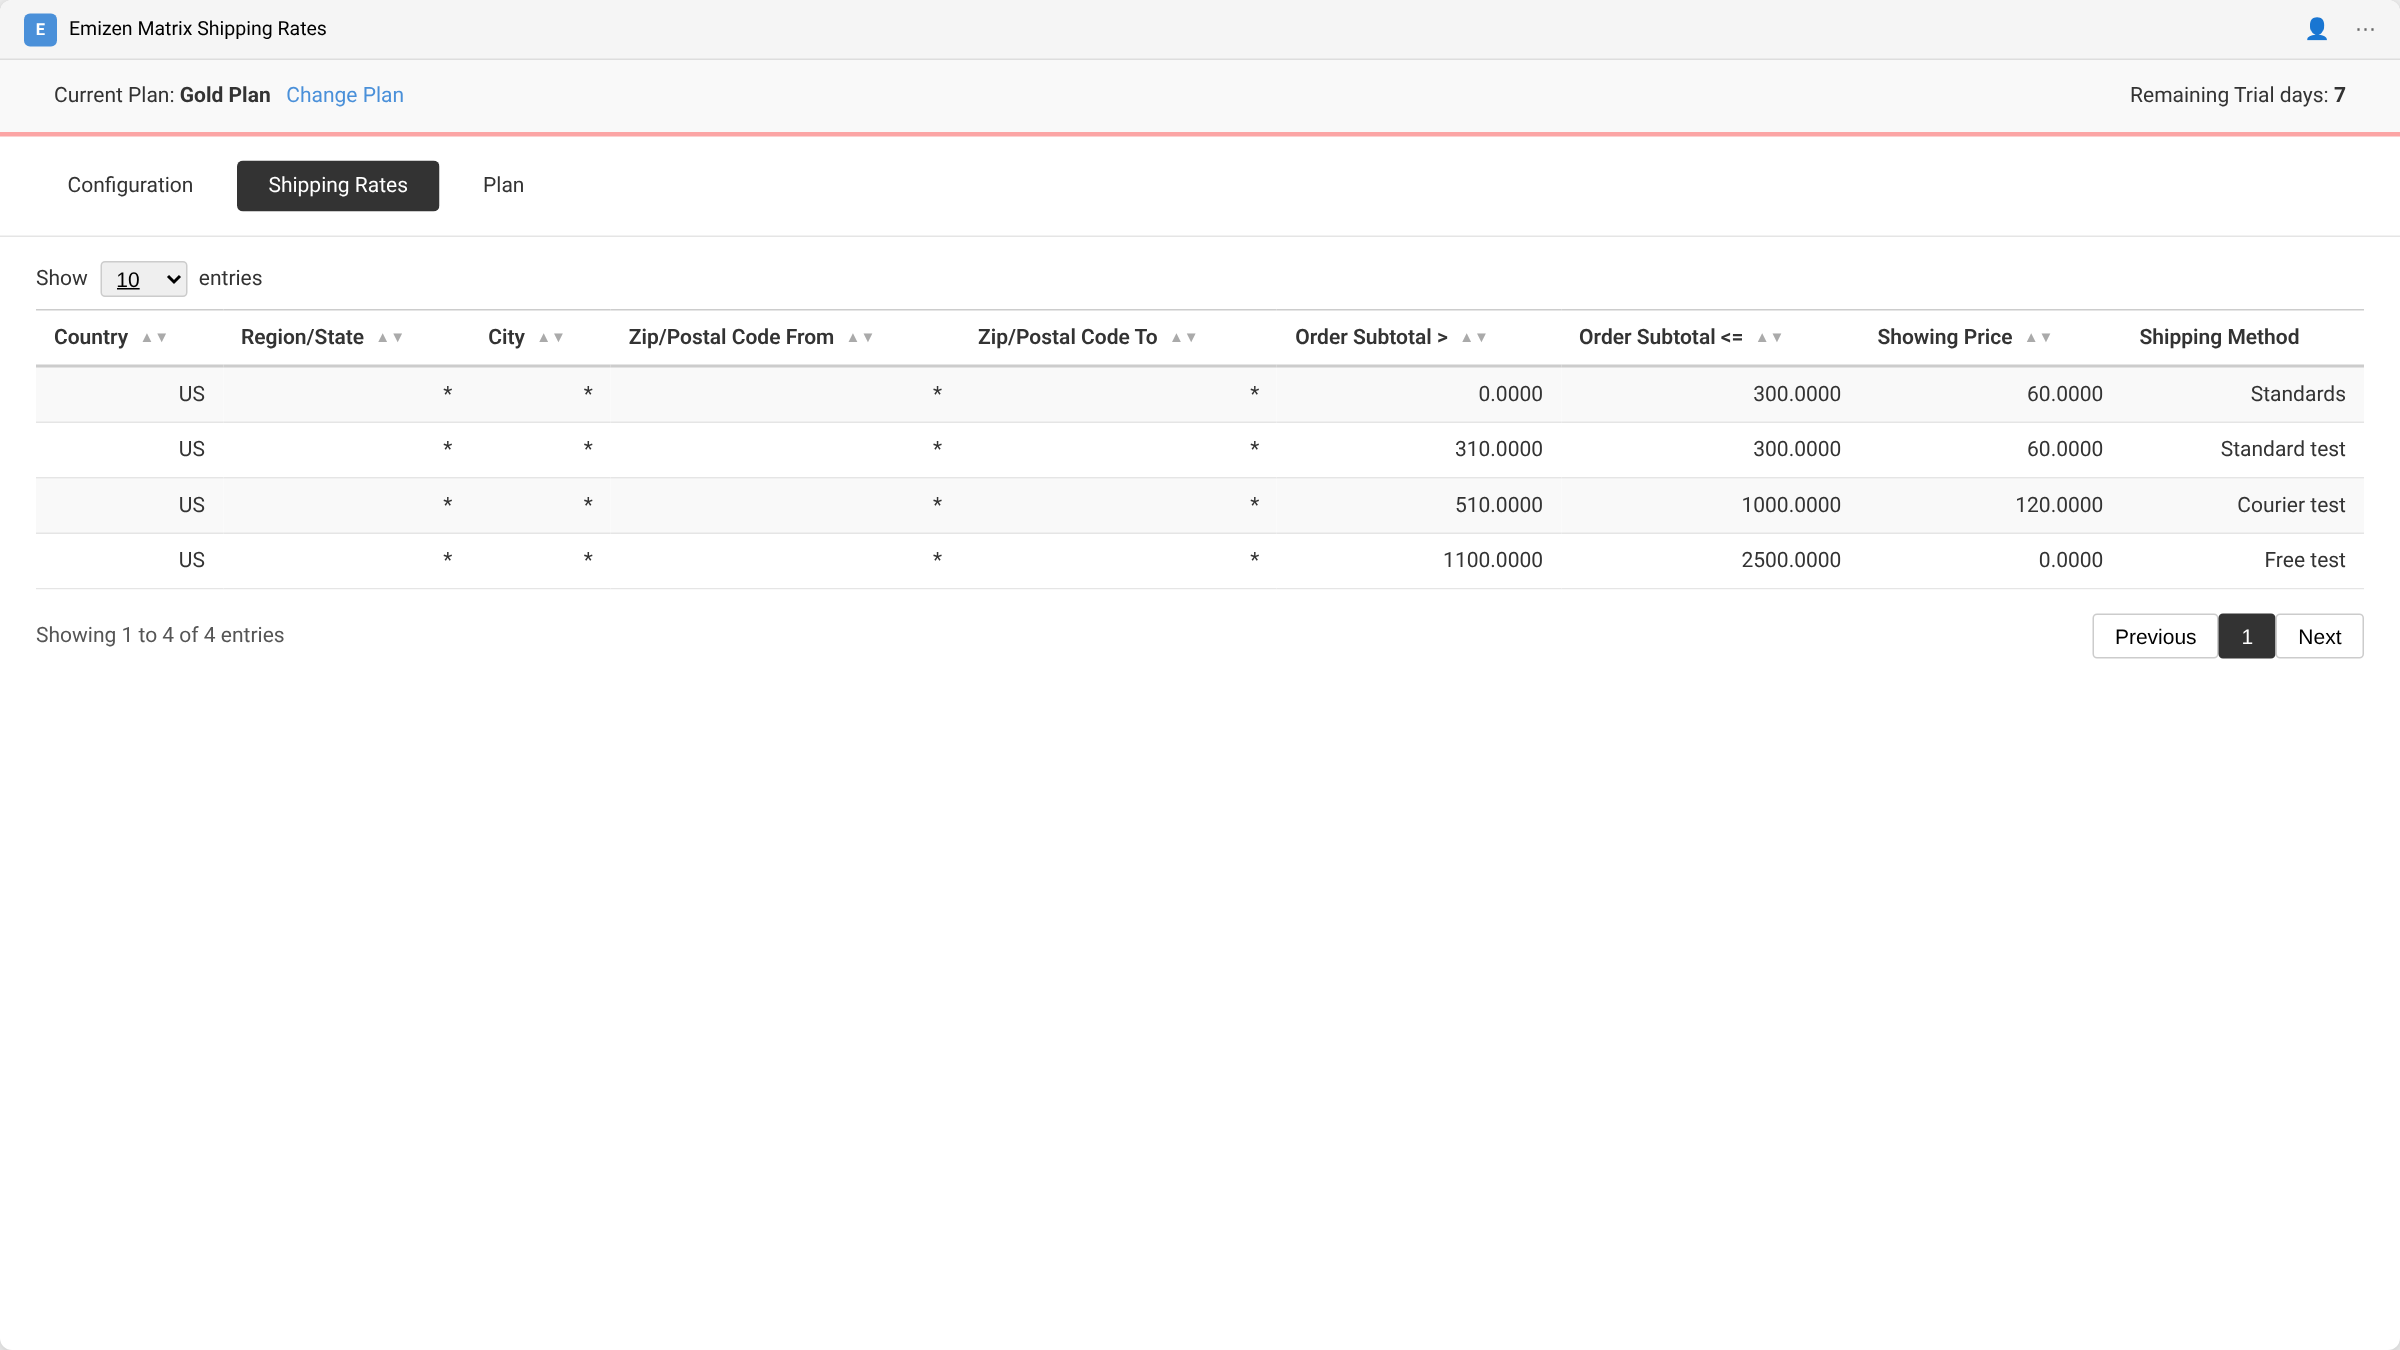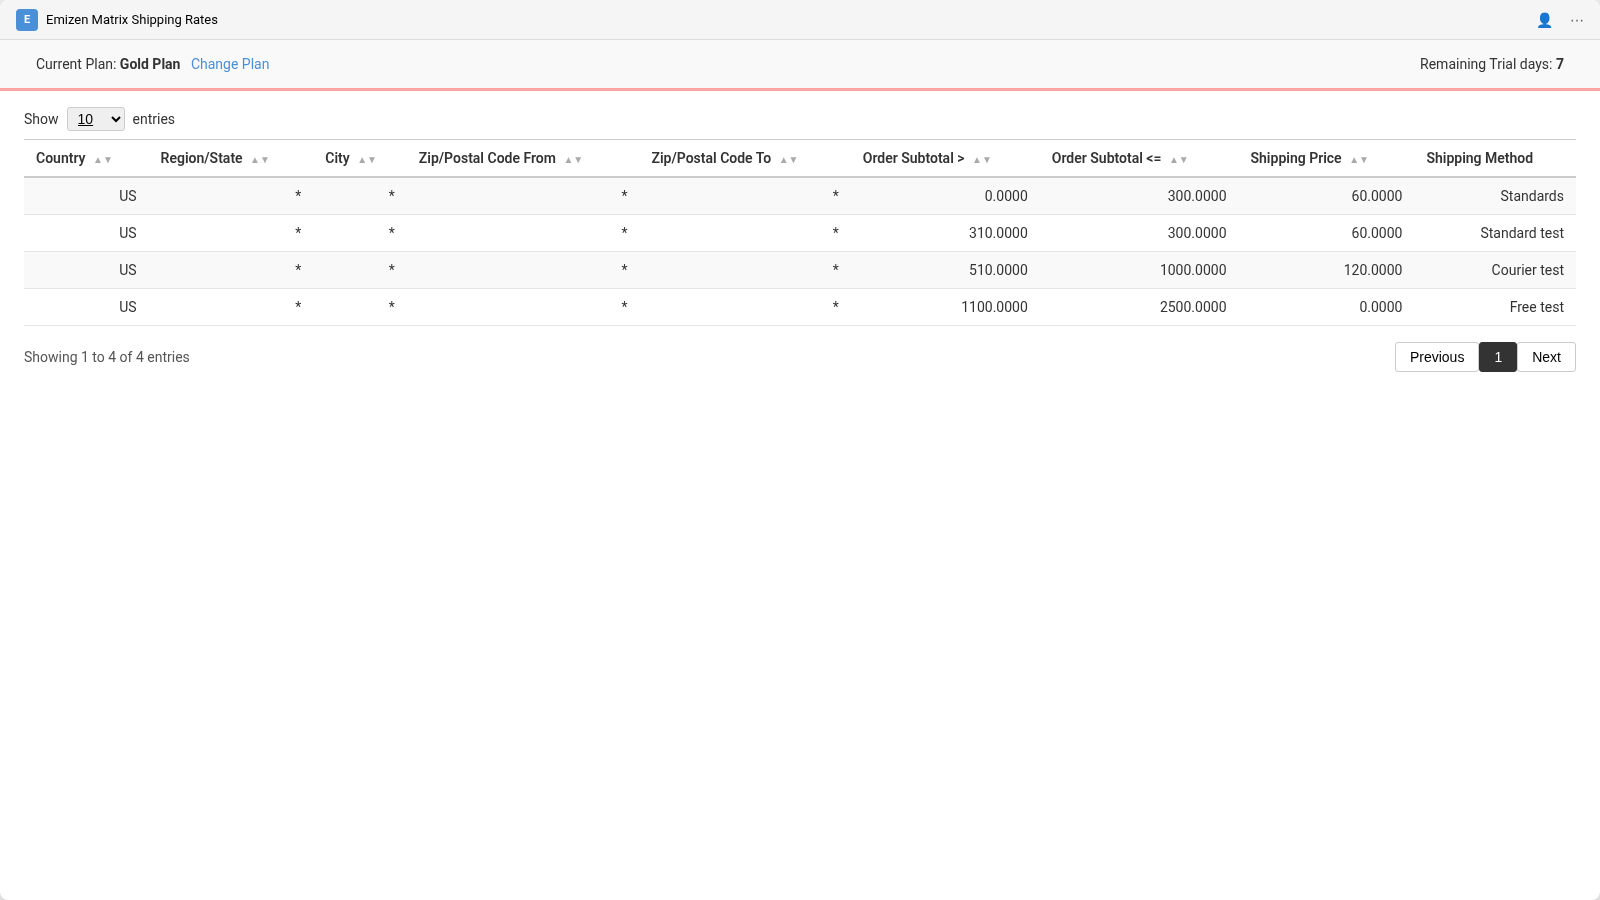--- a/index.html
+++ b/index.html
@@ -230,20 +230,25 @@
         <strong>Gold Plan</strong>
         &nbsp;
         <a class="change-plan">Change Plan</a>
       </div>
       <div class="plan-bar-right">
         <span>Remaining Trial days:</span>
         <strong>7</strong>
       </div>
     </div>
 
+    <div class="tabs">
+      <div class="tab inactive">Configuration</div>
+      <div class="tab active">Shipping Rates</div>
+      <div class="tab inactive">Plan</div>
+    </div>
 
     <div class="table-controls">
       <div class="show-entries">
         <span>Show</span>
         <select>
           <option>10</option>
           <option>25</option>
           <option>50</option>
           <option>100</option>
         </select>
@@ -277,21 +282,21 @@
             </th>
             <th>
               <span>Order Subtotal &gt;</span>
               <span class="sort-icons">▲▼</span>
             </th>
             <th>
               <span>Order Subtotal &lt;=</span>
               <span class="sort-icons">▲▼</span>
             </th>
             <th>
-              <span>Shipping Price</span>
+              <span>Showing Price</span>
               <span class="sort-icons">▲▼</span>
             </th>
             <th>
               <span>Shipping Method</span>
             </th>
           </tr>
         </thead>
         <tbody id="table-body">
         <tr>
               <td>US</td>

